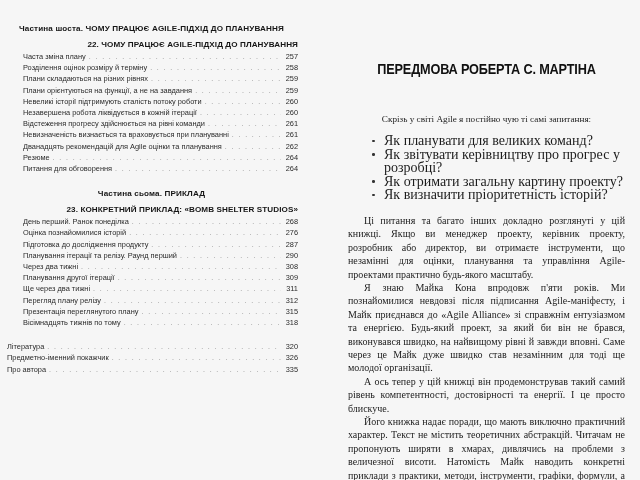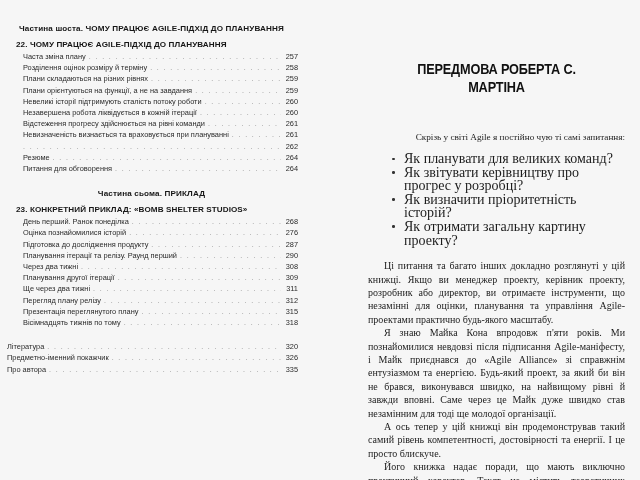--- a/index.html
+++ b/index.html
@@ -12,21 +12,20 @@
     background: #f6f6f6;
     font-family: "Liberation Serif", serif;
     overflow: hidden;
     color: #1c1c1c;
   }
   .spread {
     position: relative;
     width: 640px;
     height: 480px;
     display: flex;
-    gap: 20px;
   }
   
   .page-left {
     position: relative;
     width: 320px;
     height: 480px;
     box-sizing: border-box;
     padding: 24px 22px 10px 5px;
   }
   .part-title {
@@ -40,23 +39,23 @@
   }
   .part-title.second {
     margin-top: 15px;
     margin-bottom: 7px;
   }
   .chapter-title {
     font-family: "Liberation Sans", sans-serif;
     font-weight: bold;
     font-size: 8.1px;
     letter-spacing: 0.1px;
-    margin: 0 0 2px 11px;
+    margin: 0 0 2px 0;
     color: #161616;
-    text-align: left;
+    text-align: right;
   }
   .toc-list {
     list-style: none;
     margin: 0 0 0 0;
     padding: 0;
   }
   .toc-item {
     display: flex;
     align-items: center;
     font-family: "Liberation Sans", sans-serif;
@@ -109,21 +108,21 @@
     text-align: center;
     color: #111;
     margin: 0 0 35px 0;
     transform: scaleX(0.82);
     transform-origin: center;
   }
   .fw-lead {
     font-size: 9.2px;
     line-height: 13px;
     margin: 0 0 8px 0;
-    text-align: right;
+    text-align: center;
     color: #1c1c1c;
   }
   .fw-bullets {
     list-style: none;
     margin: 0 0 12px 0;
     padding: 0 0 0 24px;
   }
   .fw-bullets li {
     position: relative;
     font-size: 14px;
@@ -197,20 +196,21 @@
         <span class="t-label">Відстеження прогресу здійснюється на рівні команди</span>
         <span class="t-dots">. . . . . . . . . . . . . . . . . . . . . . . . . . . . . . . . . . . . . . . . . . . . . . . . . . . . . . . . . . . . . . . . . . . . . . . . . . . . . . . . . . . . . . . . . . . . . . . . .</span>
         <span class="t-page">261</span>
       </li>
       <li class="toc-item">
         <span class="t-label">Невизначеність визнається та враховується при плануванні</span>
         <span class="t-dots">. . . . . . . . . . . . . . . . . . . . . . . . . . . . . . . . . . . . . . . . . . . . . . . . . . . . . . . . . . . . . . . . . . . . . . . . . . . . . . . . . . . . . . . . . . . . . . . . .</span>
         <span class="t-page">261</span>
       </li>
       <li class="toc-item">
+        <span class="t-label">Дванадцять рекомендацій для Agile оцінки та планування</span>
         <span class="t-dots">. . . . . . . . . . . . . . . . . . . . . . . . . . . . . . . . . . . . . . . . . . . . . . . . . . . . . . . . . . . . . . . . . . . . . . . . . . . . . . . . . . . . . . . . . . . . . . . . .</span>
         <span class="t-page">262</span>
       </li>
       <li class="toc-item">
         <span class="t-label">Резюме</span>
         <span class="t-dots">. . . . . . . . . . . . . . . . . . . . . . . . . . . . . . . . . . . . . . . . . . . . . . . . . . . . . . . . . . . . . . . . . . . . . . . . . . . . . . . . . . . . . . . . . . . . . . . . .</span>
         <span class="t-page">264</span>
       </li>
       <li class="toc-item">
         <span class="t-label">Питання для обговорення</span>
@@ -306,25 +306,25 @@
       <li>
         <span class="bullet-dot"></span>
         <span>Як планувати для великих команд?</span>
       </li>
       <li>
         <span class="bullet-dot"></span>
         <span>Як звітувати керівництву про прогрес у розробці?</span>
       </li>
       <li>
         <span class="bullet-dot"></span>
-        <span>Як визначити пріоритетність історій?</span>
+        <span>Як отримати загальну картину проекту?</span>
       </li>
       <li>
         <span class="bullet-dot"></span>
-        <span>Як отримати загальну картину проекту?</span>
+        <span>Як визначити пріоритетність історій?</span>
       </li>
     </ul>
 
     <p class="fw-para">Ці питання та багато інших докладно розглянуті у цій книжці. Якщо ви менеджер проекту, керівник проекту, розробник або директор, ви отримаєте інструменти, що незамінні для оцінки, планування та управління Agile-проектами практично будь-якого масштабу.</p>
     <p class="fw-para">Я знаю Майка Кона впродовж п'яти років. Ми познайомилися невдовзі після підписання Agile-маніфесту, і Майк приєднався до «Agile Alliance» зі справжнім ентузіазмом та енергією. Будь-який проект, за який би він не брався, виконувався швидко, на найвищому рівні й завжди вповні. Саме через це Майк дуже швидко став незамінним для тоді ще молодої організації.</p>
     <p class="fw-para">А ось тепер у цій книжці він продемонстрував такий самий рівень компетентності, достовірності та енергії. І це просто блискуче.</p>
     <p class="fw-para">Його книжка надає поради, що мають виключно практичний характер. Текст не містить теоретичних абстракцій. Читачам не пропонують ширяти в хмарах, дивлячись на проблеми з величезної висоти. Натомість Майк наводить конкретні приклади з практики, методи, інструменти, графіки, формули, а найголовніше — обґрунтовані поради. Ця книжка є практичним посібником для оцінки та планування.</p>
 
   </div>
 

